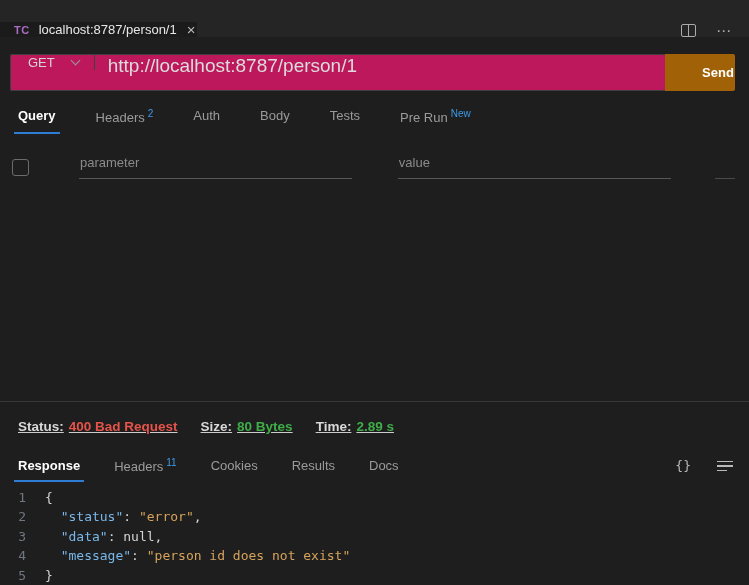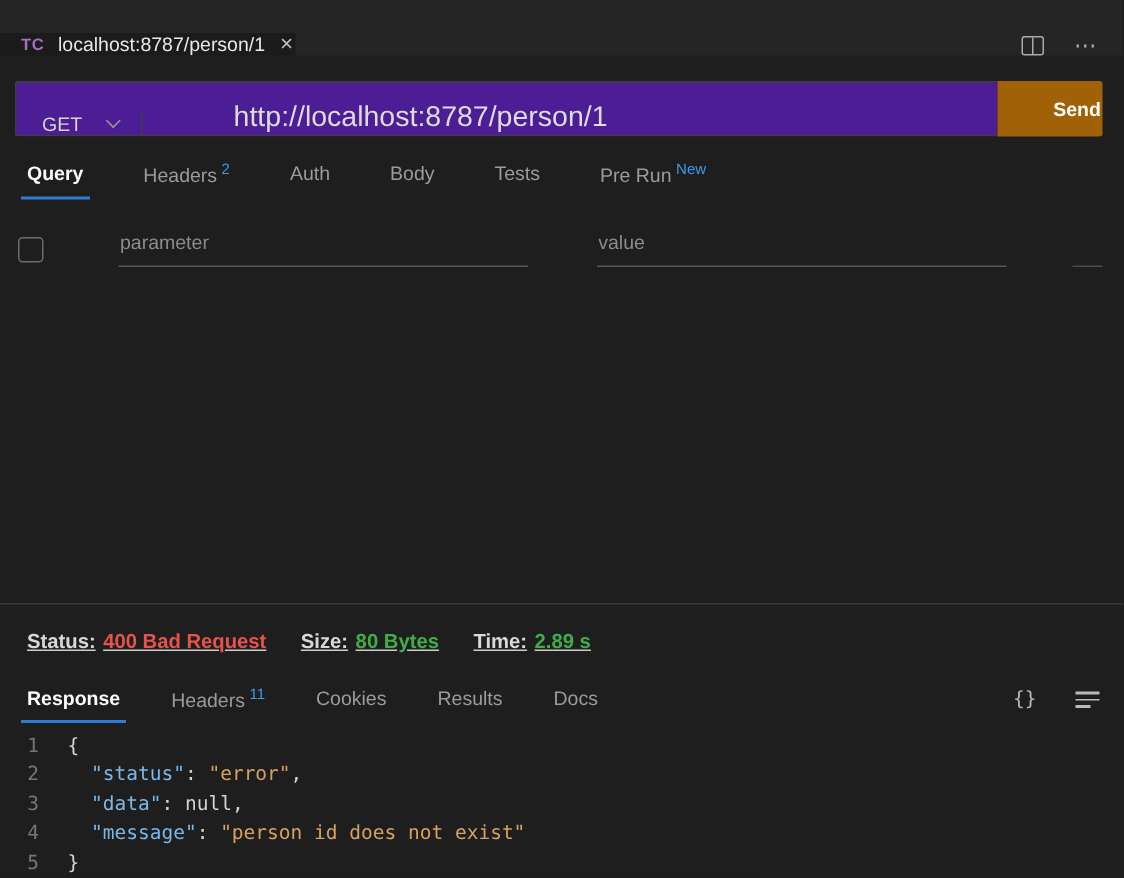--- a/index.html
+++ b/index.html
@@ -18,21 +18,21 @@
   .tab-title { color:#e8e8e8; font-size:13px; white-space:nowrap; }
   .tab-close { color:#bcbcbc; font-size:15px; margin-left:10px; line-height:1; cursor:pointer; }
   .tabbar-actions { margin-left:auto; display:flex; align-items:center; gap:20px; padding-right:16px; }
   .split-icon { width:15px; height:13px; border:1px solid #ababab; border-radius:2px; position:relative; cursor:pointer; }
   .split-icon::after { content:""; position:absolute; left:6px; top:0; bottom:0; width:1px; background:#ababab; }
   .more-icon { color:#ababab; font-size:15px; letter-spacing:2px; cursor:pointer; line-height:0.4; }
 
   
   .request-section { padding:17px 14px 0 10px; flex:0 0 auto; }
   .request-bar { display:flex; height:37px; }
-  .url-group { flex:1; display:flex; align-items:flex-end; background:#4c1d95; border:1px solid #3f3f3f; border-right:none; border-radius:2px 0 0 2px;gap:48px; }
+  .url-group { flex:1; display:flex; align-items:flex-start; background:#be185d; border:1px solid #3f3f3f; border-right:none; border-radius:2px 0 0 2px; }
   .method { display:flex; align-items:center; padding:0 15px 0 17px; border-right:1px solid #3f3f3f; cursor:pointer; }
   .method-label { color:#d6d6d6; font-size:13px; }
   .chevron-down { width:7px; height:7px; border-right:1.5px solid #9a9a9a; border-bottom:1.5px solid #9a9a9a; transform:rotate(45deg); margin-left:17px; margin-top:-4px; }
   .url-input { flex:1; background:transparent; border:none; outline:none; color:#dcdcdc; font-size:19px; padding:0 13px; font-family:"Liberation Sans","DejaVu Sans",sans-serif; }
   .send-btn { width:70px; background:#a16207; color:#ffffff; border:none; font-size:13px; font-weight:600; border-radius:0 2px 2px 0; cursor:pointer; font-family:Liberation Sans, sans-serif;padding-left:36px; }
 
   .request-tabs { display:flex; margin-top:9px; padding-left:4px;text-align:center; }
   .rtab { font-size:13px; color:#9b9b9b; padding:8px 4px 9px; margin-right:32px; cursor:pointer; white-space:nowrap; }
   .rtab.active { color:#ffffff; font-weight:600; border-bottom:2px solid #2e7cd6; padding-bottom:7px; }
   .badge { color:#3f9ae8; font-size:10px; vertical-align:super; margin-left:3px; }

